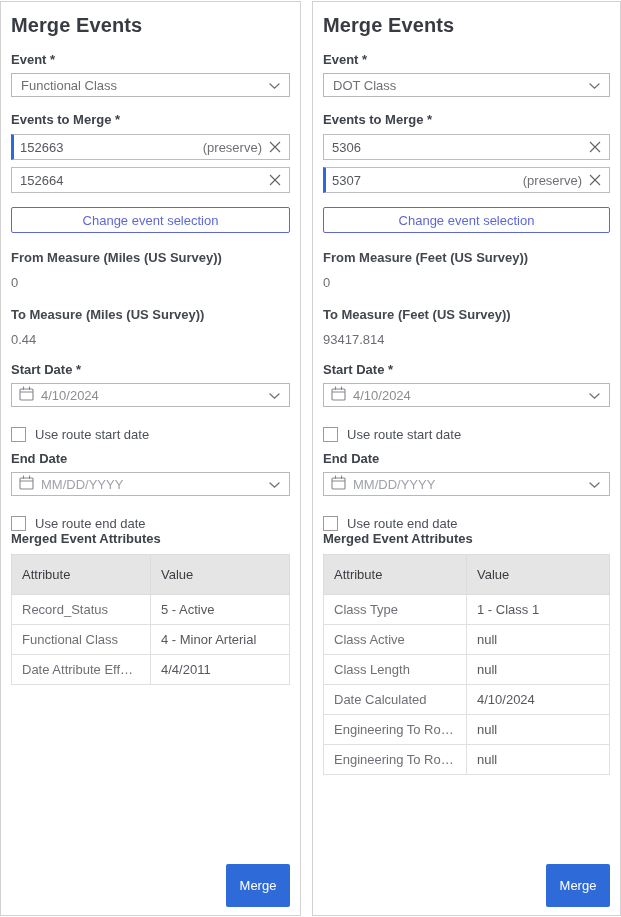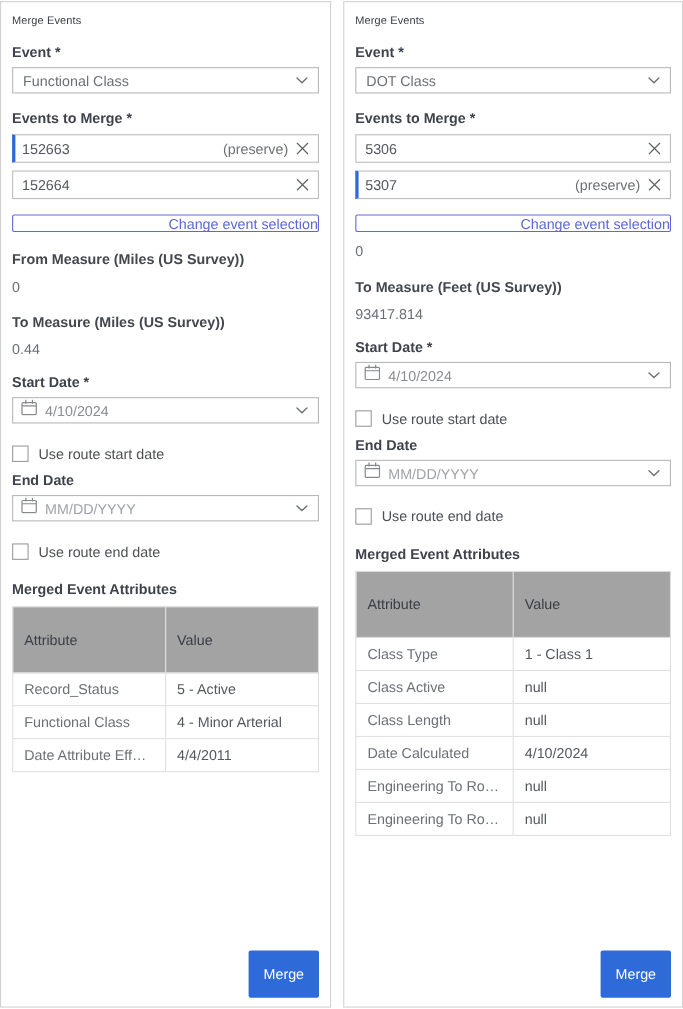--- a/index.html
+++ b/index.html
@@ -14,21 +14,21 @@
   .panel {
     background:#fff;
     border:1px solid #d2d2d2;
     height:915px;
     display:flex; flex-direction:column;
     padding:10px 10px 8px 10px;
   }
   .panel.left  { width:301px; }
   .panel.right { width:309px; }
 
-  .title { font-size:10px; font-weight:400; color:#383c42; margin-top:2px; letter-spacing:.1px;}
+  .title { font-size:20px; font-weight:700; color:#383c42; margin-top:2px; letter-spacing:.1px;}
   .lbl   { font-size:13px; font-weight:600; color:#3e424a; margin-top:15px; }
   .lbl.tight { margin-top:9px; }
 
   
   .select {
     margin-top:6px; height:24px;
     border:1px solid #b8b8b8; background:#fff;
     display:flex; align-items:center; justify-content:space-between;
     padding:0 9px; cursor:pointer;
   }
@@ -42,24 +42,24 @@
     display:flex; align-items:center;
     padding:12px 8px;
     font-size:13px;
   }
   .evt-field.preserve { border-left:3px solid #2e68d9; padding-left:6px; }
   .evt-id { color:#55585e; flex:1 1 auto; }
   .evt-preserve { color:#6d7075; margin-right:7px; }
   .x-btn { width:12px; height:12px; cursor:pointer; display:flex; align-items:center; }
 
   .change-btn {
-    margin-top:14px; height:16px; width:100%;
+    margin-top:14px; height:26px; width:100%;
     background:#fff; border:1px solid #5e68d4; color:#5e68d4;
     font-family:"Liberation Sans",sans-serif;
-    font-size:13px; border-radius:2px; cursor:pointer;text-align:right;
+    font-size:13px; border-radius:2px; cursor:pointer;
   }
 
   .measure-lbl { font-size:13px; font-weight:600; color:#43474e; margin-top:17px; }
   .measure-val { font-size:13px; color:#6b6f75; margin-top:10px; }
 
   
   .date-field {
     margin-top:6px; height:24px;
     border:1px solid #b8b8b8; background:#fff;
     display:flex; align-items:center;
@@ -69,31 +69,31 @@
   .date-text { font-size:13px; color:#8a8d92; flex:1 1 auto; }
   .date-text.ph { color:#9fa2a8; }
 
   .cb-row { display:flex; align-items:center; margin-top:20px; }
   .cb {
     width:15px; height:15px; border:1px solid #9b9b9b; background:#fff;
     flex:0 0 auto; cursor:pointer;
   }
   .cb-lbl { font-size:13px; color:#4c5056; margin-left:9px; }
 
-  .attrs-lbl { font-size:13px; font-weight:600; color:#3e424a; margin-top:19px; }
+  .attrs-lbl { font-size:13px; font-weight:600; color:#3e424a; }
 
   table.attrs {
     margin-top:8px; width:100%;
     border-collapse:collapse; table-layout:fixed;
     border:1px solid #dcdcdc;
     font-size:13px;
   }
   table.attrs th {
-    background:#a3a3a3; text-align:left; font-weight:400; color:#393d43;
-    padding:22px 10px; border:1px solid #dcdcdc; height:27px;
+    background:#e5e5e5; text-align:left; font-weight:400; color:#393d43;
+    padding:12px 10px; border:1px solid #dcdcdc; height:27px;
   }
   table.attrs td {
     padding:7px 10px; border:1px solid #e0e0e0; height:29px;
     white-space:nowrap; overflow:hidden; text-overflow:ellipsis;
   }
   td.attr-name { color:#6d7075; }
   td.attr-val  { color:#55585e; }
 
   .footer { margin-top:auto; display:flex; justify-content:flex-end; }
   .merge-btn {
@@ -247,20 +247,21 @@
       <span class="evt-preserve">(preserve)</span>
       <span class="x-btn">
           <svg width="12" height="12" viewBox="0 0 12 12">
             <use href="#icon-x"></use>
           </svg>
         </span>
     </div>
 
     <button class="change-btn">Change event selection</button>
 
+    <div class="measure-lbl">From Measure (Feet (US Survey))</div>
     <div class="measure-val">0</div>
     <div class="measure-lbl">To Measure (Feet (US Survey))</div>
     <div class="measure-val">93417.814</div>
 
     <div class="lbl">Start Date *</div>
     <div class="date-field">
       <span><svg class="cal" viewBox="0 0 15 15">
             <use href="#icon-cal"></use>
           </svg></span>
       <span class="date-text">4/10/2024</span>

